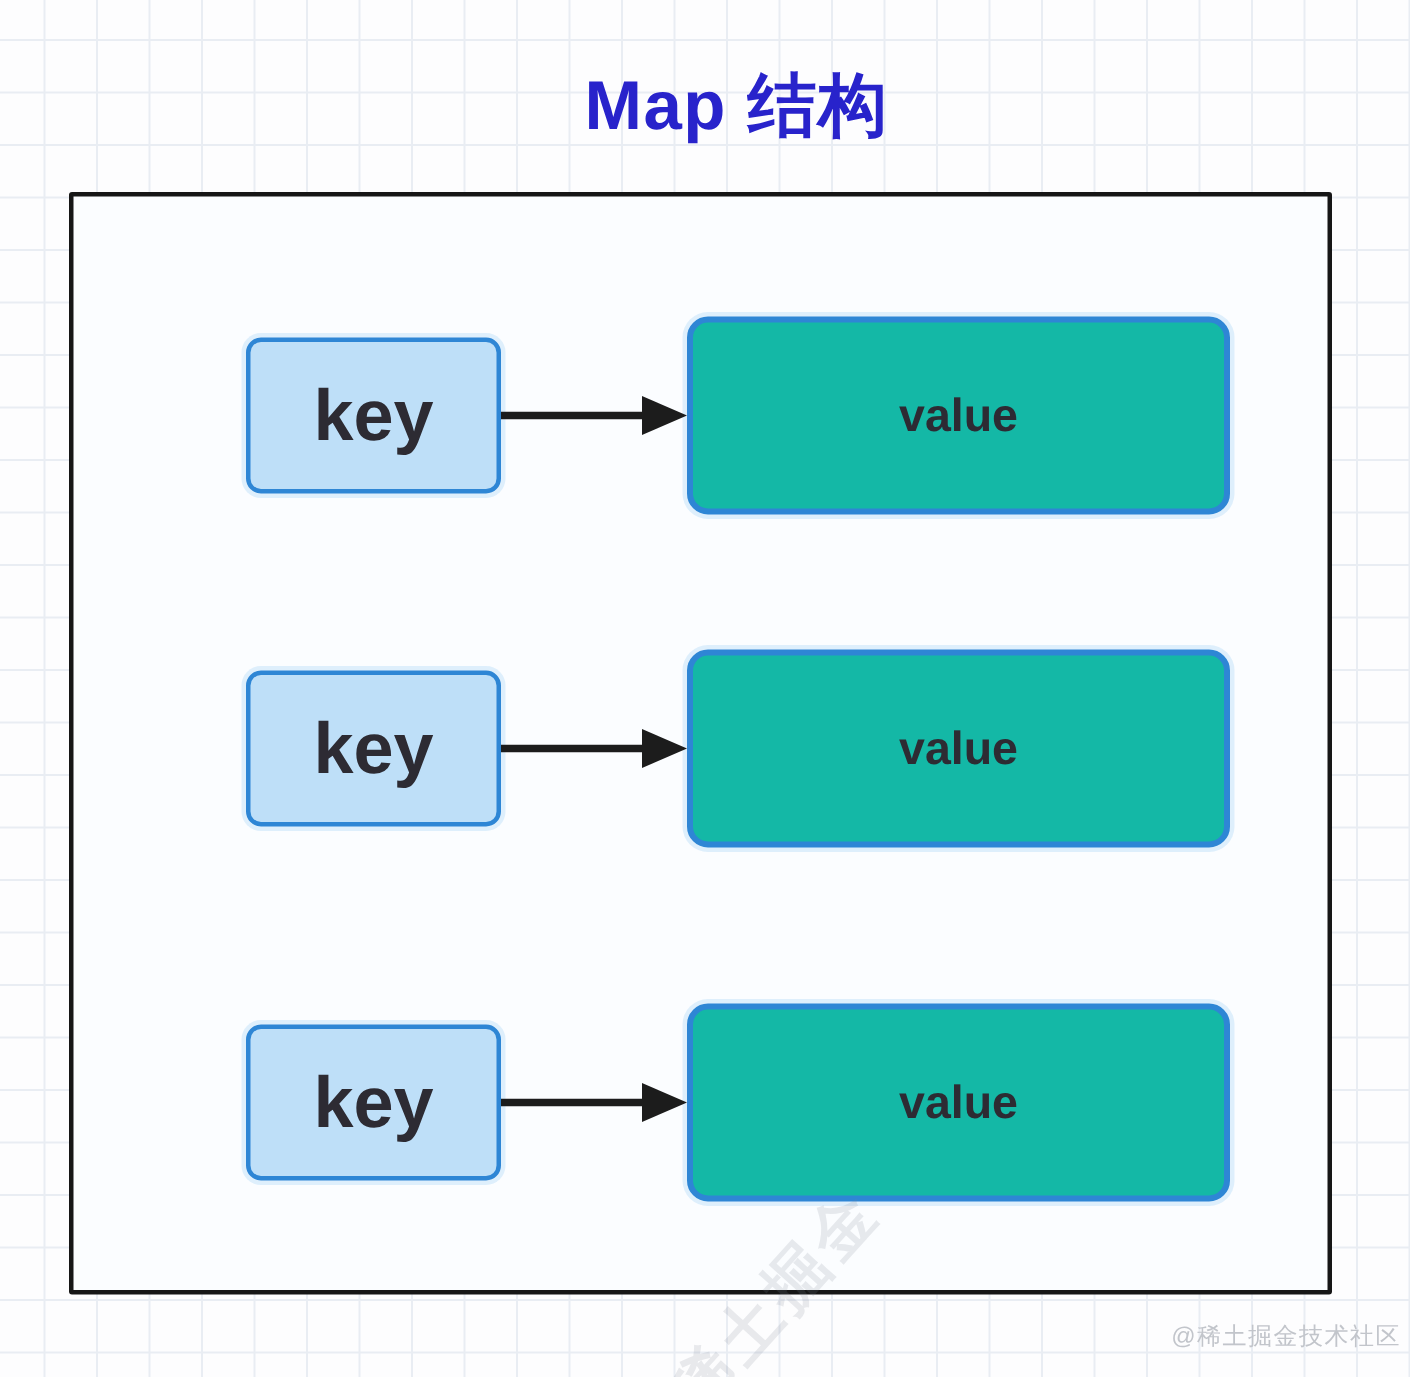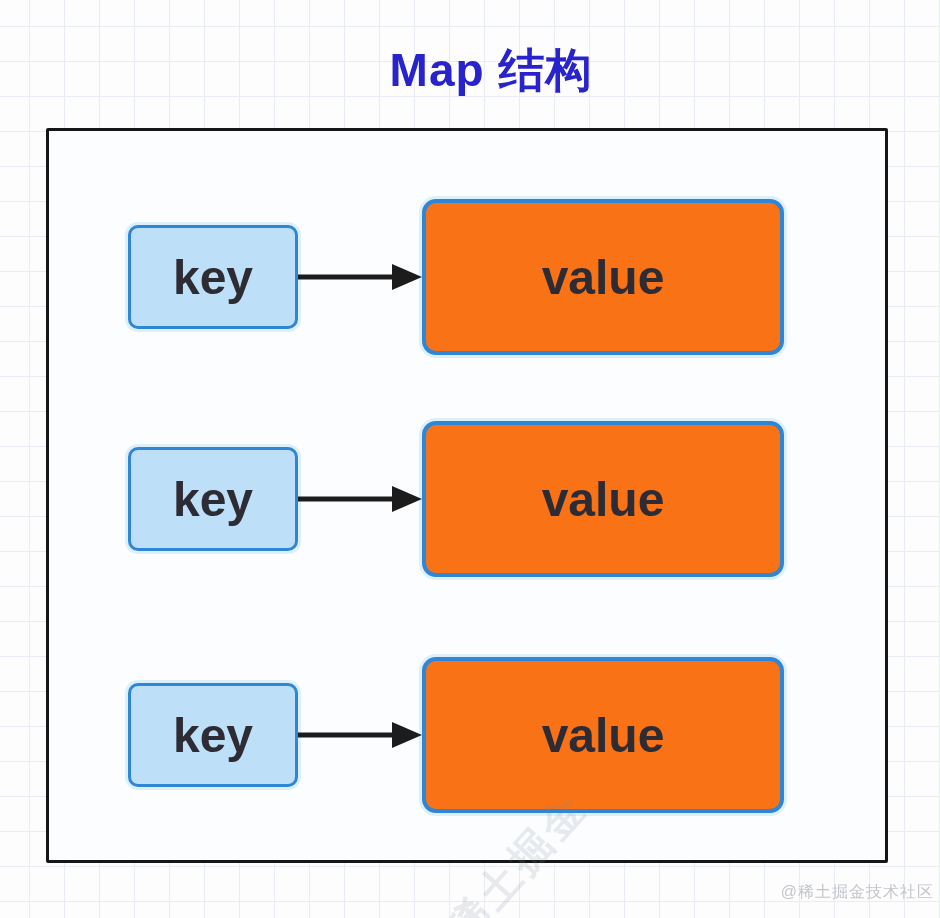--- a/index.html
+++ b/index.html
@@ -23,21 +23,21 @@
     text-align:center; transform:translateX(21px);
     font-size:46px; font-weight:bold; color:#2823cb;
     letter-spacing:1px; line-height:1;
   }
   .outer-box {
     position:absolute; left:46px; top:128px; width:842px; height:735px;
     border:3px solid #161616; background:#fbfdff; border-radius:2px;
   }
   .row {
     position:absolute; left:0; width:100%; height:168px;
-    display:flex; align-items:center; padding-left:79px;
+    display:flex; align-items:center; padding-left:115px;
   }
   .row.r0 { top:62px; }
   .row.r1 { top:284px; }
   .row.r2 { top:520px; }
   .key-box {
     width:170px; height:104px; flex:none;
     background:#bedff8; border:3px solid #2e86d5; border-radius:10px;
     display:flex; align-items:center; justify-content:center;
     font-size:48px; font-weight:bold; color:#2d2b33;
     box-shadow:0 0 0 3px rgba(186,222,248,0.45);
@@ -48,24 +48,24 @@
     height:5px; transform:translateY(-50%); background:#1c1c1c;
   }
   .arrow::after {
     content:""; position:absolute; right:0; top:50%;
     transform:translateY(-50%); width:0; height:0;
     border-top:13px solid transparent;
     border-bottom:13px solid transparent;
     border-left:30px solid #1c1c1c;
   }
   .value-box {
-    width:362px; height:156px; flex:none;
-    background:#f97316; border:4px solid #2e86d5; border-radius:14px;
+    width:362px; height:132px; flex:none;
+    background:#14b8a6; border:4px solid #2e86d5; border-radius:14px;
     display:flex; align-items:center; justify-content:center;
-    font-size:48px; font-weight:bold; color:#2d2b33;
+    font-size:31px; font-weight:bold; color:#2d2b33;
     box-shadow:0 0 0 3px rgba(186,222,248,0.45);
   }
   .watermark {
     position:absolute; right:6px; top:882px;
     font-size:16px; color:#c2c5cb; letter-spacing:1px;
     line-height:1.2;
   }
   .diag-watermark {
     position:absolute; left:455px; top:908px;
     font-size:42px; font-weight:bold; color:#7d8494; opacity:0.16;

